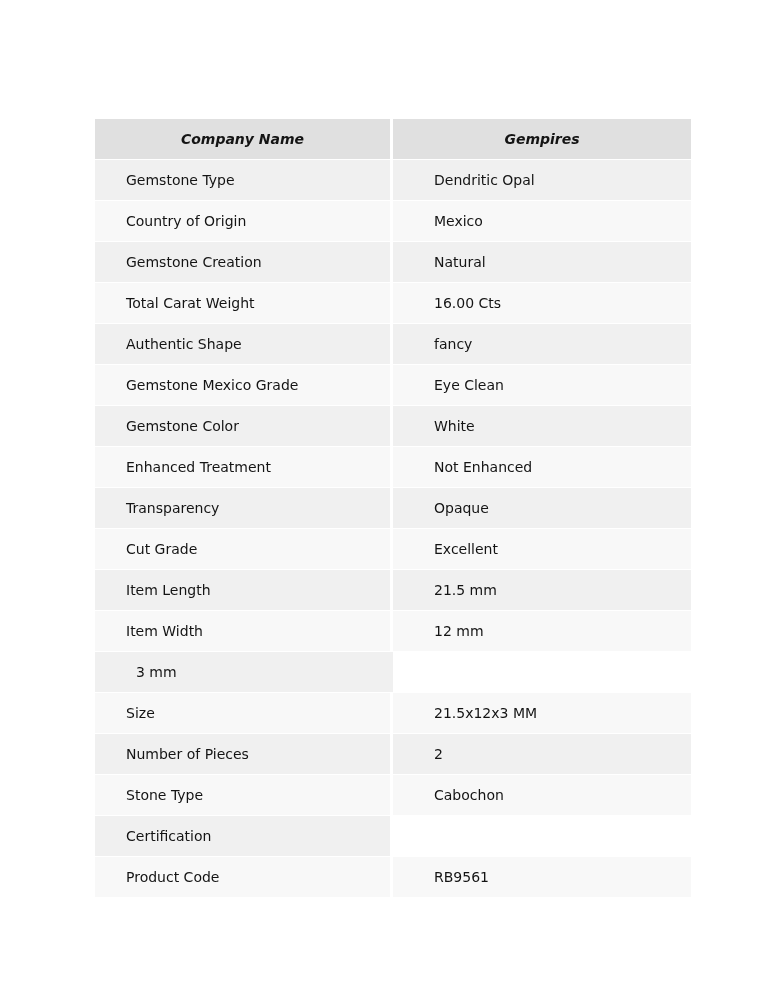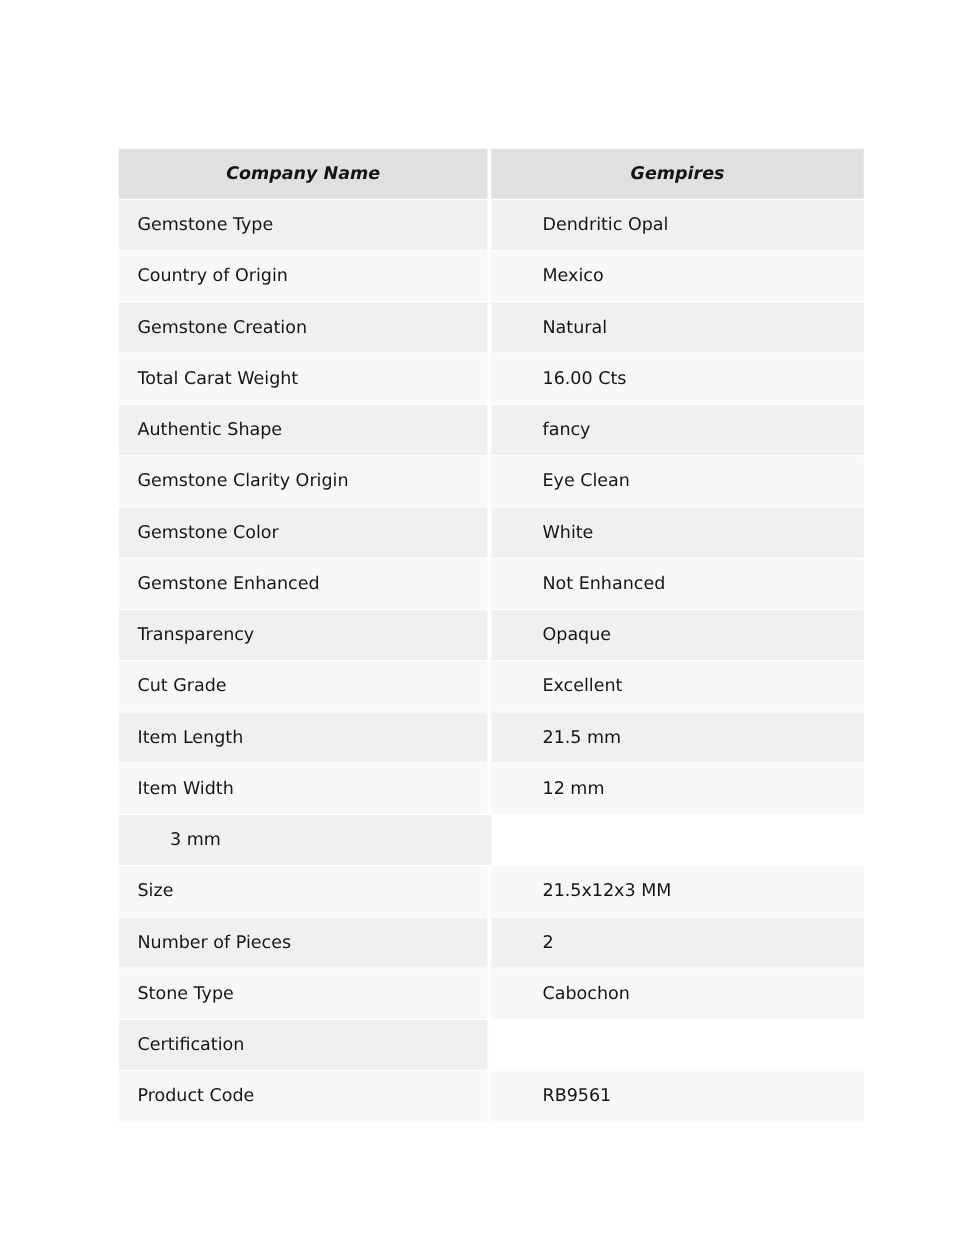--- a/index.html
+++ b/index.html
@@ -22,21 +22,21 @@
     border-bottom: 1px solid #ffffff;
   }
   .cell {
     min-height: 40px;
     display: flex;
     align-items: center;
     font-size: 14px;
     line-height: 17px;
   }
   .label-cell {
-    padding-left: 15px;
+    padding-left: 31px;
     padding-right: 12px;
     border-right: 3px solid #ffffff;
   }
   .value-cell {
     padding-left: 41px;
     padding-right: 12px;
   }
   .value-cell .val-text {
     display: inline-block;
     max-width: 205px;
@@ -89,33 +89,33 @@
         <span class="val-text">16.00 Cts</span>
       </div>
   </div>
   <div class="row data-row">
     <div class="cell label-cell">Authentic Shape</div>
     <div class="cell value-cell">
         <span class="val-text">fancy</span>
       </div>
   </div>
   <div class="row data-row">
-    <div class="cell label-cell">Gemstone Clarity Origin</div>
+    <div class="cell label-cell">Gemstone Mexico Grade</div>
     <div class="cell value-cell">
         <span class="val-text">Eye Clean</span>
       </div>
   </div>
   <div class="row data-row">
     <div class="cell label-cell">Gemstone Color</div>
     <div class="cell value-cell">
         <span class="val-text">White</span>
       </div>
   </div>
   <div class="row data-row">
-    <div class="cell label-cell">Gemstone Enhanced</div>
+    <div class="cell label-cell">Enhanced Treatment</div>
     <div class="cell value-cell">
         <span class="val-text">Not Enhanced</span>
       </div>
   </div>
   <div class="row data-row">
     <div class="cell label-cell">Transparency</div>
     <div class="cell value-cell">
         <span class="val-text">Opaque</span>
       </div>
   </div>

